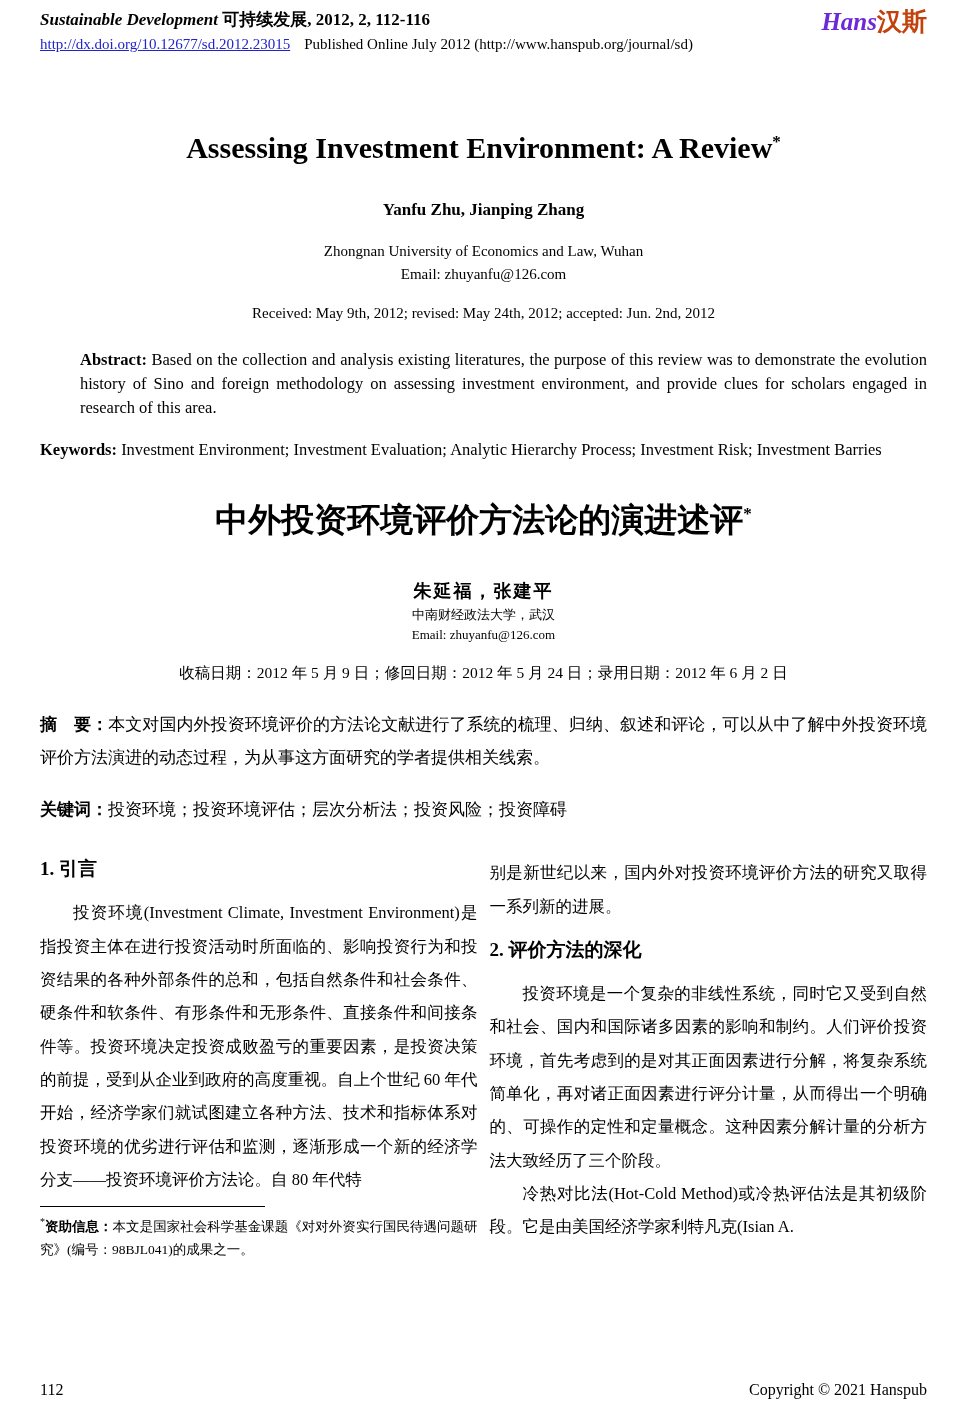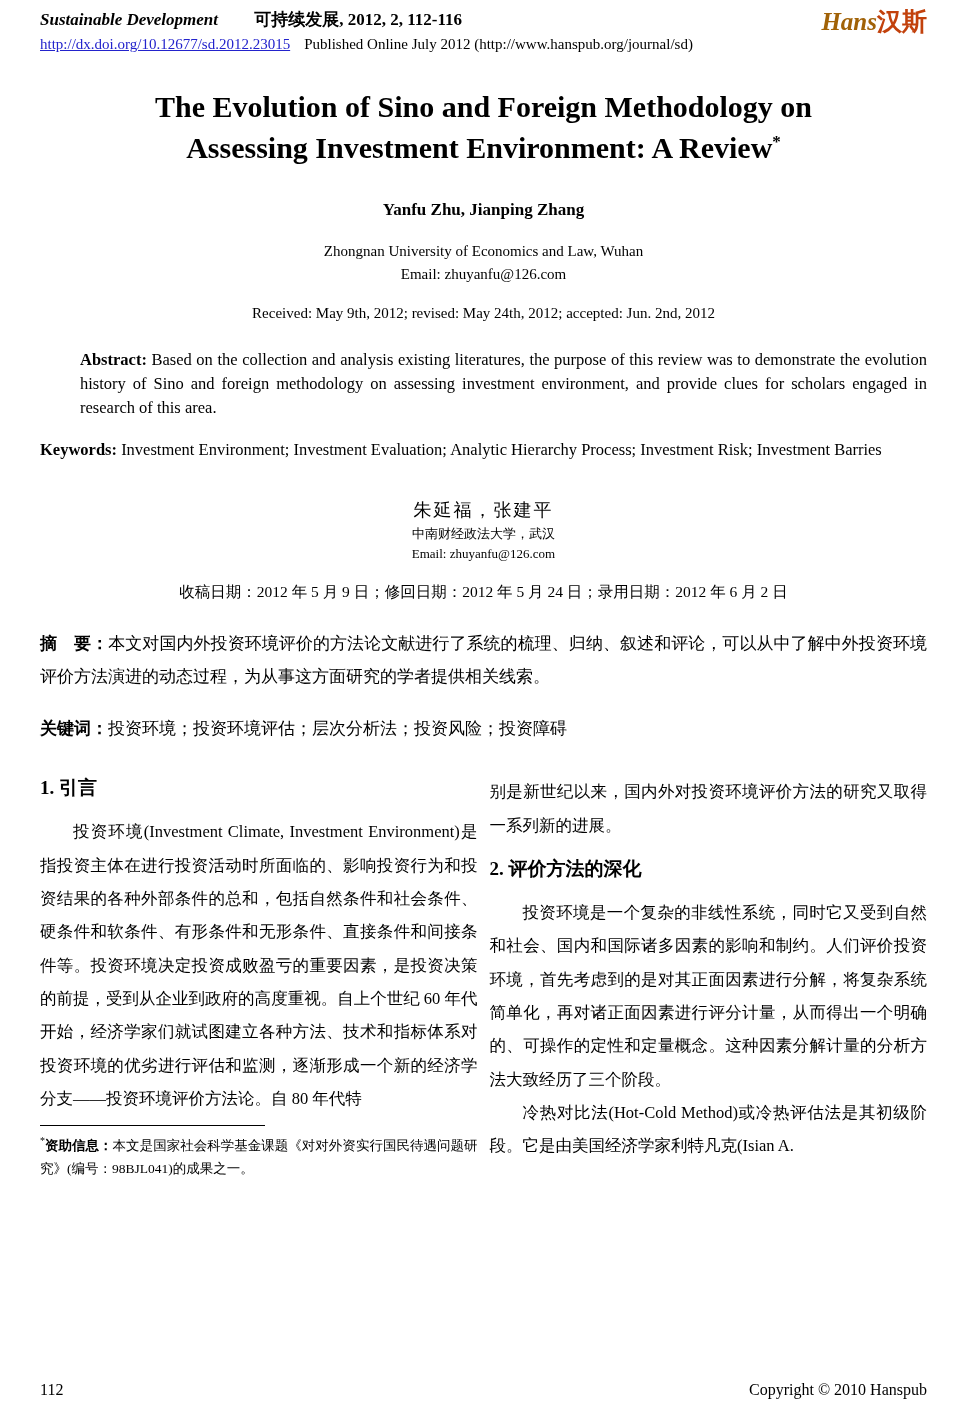--- a/index.html
+++ b/index.html
@@ -9,41 +9,41 @@
     position:relative; overflow:hidden;
     font-family:"Liberation Serif","DejaVu Serif",serif;
     color:#000;
   }
   .page { padding:8px 40px 0 40px; }
 
   
   .header { display:flex; justify-content:space-between; align-items:flex-start; }
   .journal-line { font-size:17px; }
   .journal-en { font-weight:bold; font-style:italic; }
-  .journal-cn { font-weight:bold;padding-left:32px; }
+  .journal-cn { font-weight:bold; }
   .doi-line { font-size:15px; margin-top:5px; }
   .doi-link { color:#2323cc; text-decoration:underline; cursor:pointer; }
   .published { margin-left:14px; }
   .logo { white-space:nowrap; margin-top:1px; font-size:25px; line-height:1; }
-  .logo-en { color:#a16207; font-style:italic; font-weight:bold; }
+  .logo-en { color:#6d28d9; font-style:italic; font-weight:bold; }
   .logo-cn { color:#c2410c; font-weight:bold; }
 
   
   .title { text-align:center; font-size:30px; font-weight:bold; line-height:1.35; margin-top:34px; }
   .title sup, .cn-title sup { font-size:17px; }
   .authors { text-align:center; font-size:17px; font-weight:bold; margin-top:32px; }
   .affiliation { text-align:center; font-size:15px; line-height:1.5; margin-top:20px; }
   .received { text-align:center; font-size:15px; margin-top:20px; }
   .abstract { margin-top:26px; font-size:16.5px; line-height:1.45; text-align:justify;margin-left:40px; }
   .label-b { font-weight:bold; }
   .keywords { margin-top:18px; font-size:16.5px; line-height:1.45; padding-left:88px; text-indent:-88px; text-align:justify; }
 
   
   .cn-title { text-align:center; font-size:33px; font-weight:bold; margin-top:36px; }
-  .cn-authors { text-align:center; font-size:18px; font-weight:normal; letter-spacing:2px; margin-top:36px; }
+  .cn-authors { text-align:center; font-size:18px; font-weight:bold; letter-spacing:2px; margin-top:36px; }
   .cn-affiliation { text-align:center; font-size:13px; line-height:1.55; margin-top:2px; }
   .cn-dates { text-align:center; font-size:15.5px; margin-top:18px; }
   .cn-abstract { margin-top:24px; font-size:17px; line-height:1.95; text-align:justify; }
   .cn-keywords { margin-top:19px; font-size:17px; line-height:1.95; }
 
   
   .columns { display:flex; gap:12px; margin-top:30px; }
   .col { flex:1; min-width:0; }
   .sec-heading { font-size:19px; font-weight:bold; margin-bottom:14px; }
   .sec-heading.mt { margin-top:14px; }
@@ -74,41 +74,44 @@
       <div class="doi-line">
         <span class="doi-link">http://dx.doi.org/10.12677/sd.2012.23015</span><span class="published">Published Online July 2012 (http://www.hanspub.org/journal/sd)</span>
       </div>
     </div>
     <div class="logo">
       <span class="logo-en">Hans</span><span class="logo-cn">汉斯</span>
     </div>
   </div>
 
   <div class="title">
-    <span>The Evolution of Sino and Foreign Methodology on</span><br>
+    <br>
     <span>Assessing Investment Environment: A Review</span><sup>*</sup>
   </div>
 
   <div class="authors">Yanfu Zhu, Jianping Zhang</div>
 
   <div class="affiliation">
     <span>Zhongnan University of Economics and Law, Wuhan</span><br>
     <span>Email: zhuyanfu@126.com</span>
   </div>
 
   <div class="received">Received: May 9th, 2012; revised: May 24th, 2012; accepted: Jun. 2nd, 2012</div>
 
   <div class="abstract">
     <span class="label-b">Abstract:</span><span> Based on the collection and analysis existing literatures, the purpose of this review was to demonstrate the evolution history of Sino and foreign methodology on assessing investment environment, and provide clues for scholars engaged in research of this area.</span>
   </div>
 
   <div class="keywords">
     <span class="label-b">Keywords:</span><span> Investment Environment; Investment Evaluation; Analytic Hierarchy Process; Investment Risk; Investment Barries</span>
   </div>
 
+  <div class="cn-title">
+    <span>中外投资环境评价方法论的演进述评</span><sup>*</sup>
+  </div>
 
   <div class="cn-authors">朱延福，张建平</div>
 
   <div class="cn-affiliation">
     <span>中南财经政法大学，武汉</span><br>
     <span>Email: zhuyanfu@126.com</span>
   </div>
 
   <div class="cn-dates">收稿日期：2012 年 5 月 9 日；修回日期：2012 年 5 月 24 日；录用日期：2012 年 6 月 2 日</div>
 
@@ -137,14 +140,14 @@
       <p class="indent">投资环境是一个复杂的非线性系统，同时它又受到自然和社会、国内和国际诸多因素的影响和制约。人们评价投资环境，首先考虑到的是对其正面因素进行分解，将复杂系统简单化，再对诸正面因素进行评分计量，从而得出一个明确的、可操作的定性和定量概念。这种因素分解计量的分析方法大致经历了三个阶段。</p>
       <p class="indent">冷热对比法(Hot-Cold Method)或冷热评估法是其初级阶段。它是由美国经济学家利特凡克(Isian A.</p>
     </div>
 
   </div>
 
 </div>
 
 <div class="footer">
   <span>112</span>
-  <span>Copyright © 2010 Hanspub</span>
+  <span>Copyright © 2021 Hanspub</span>
 </div>
 
 </body></html>

